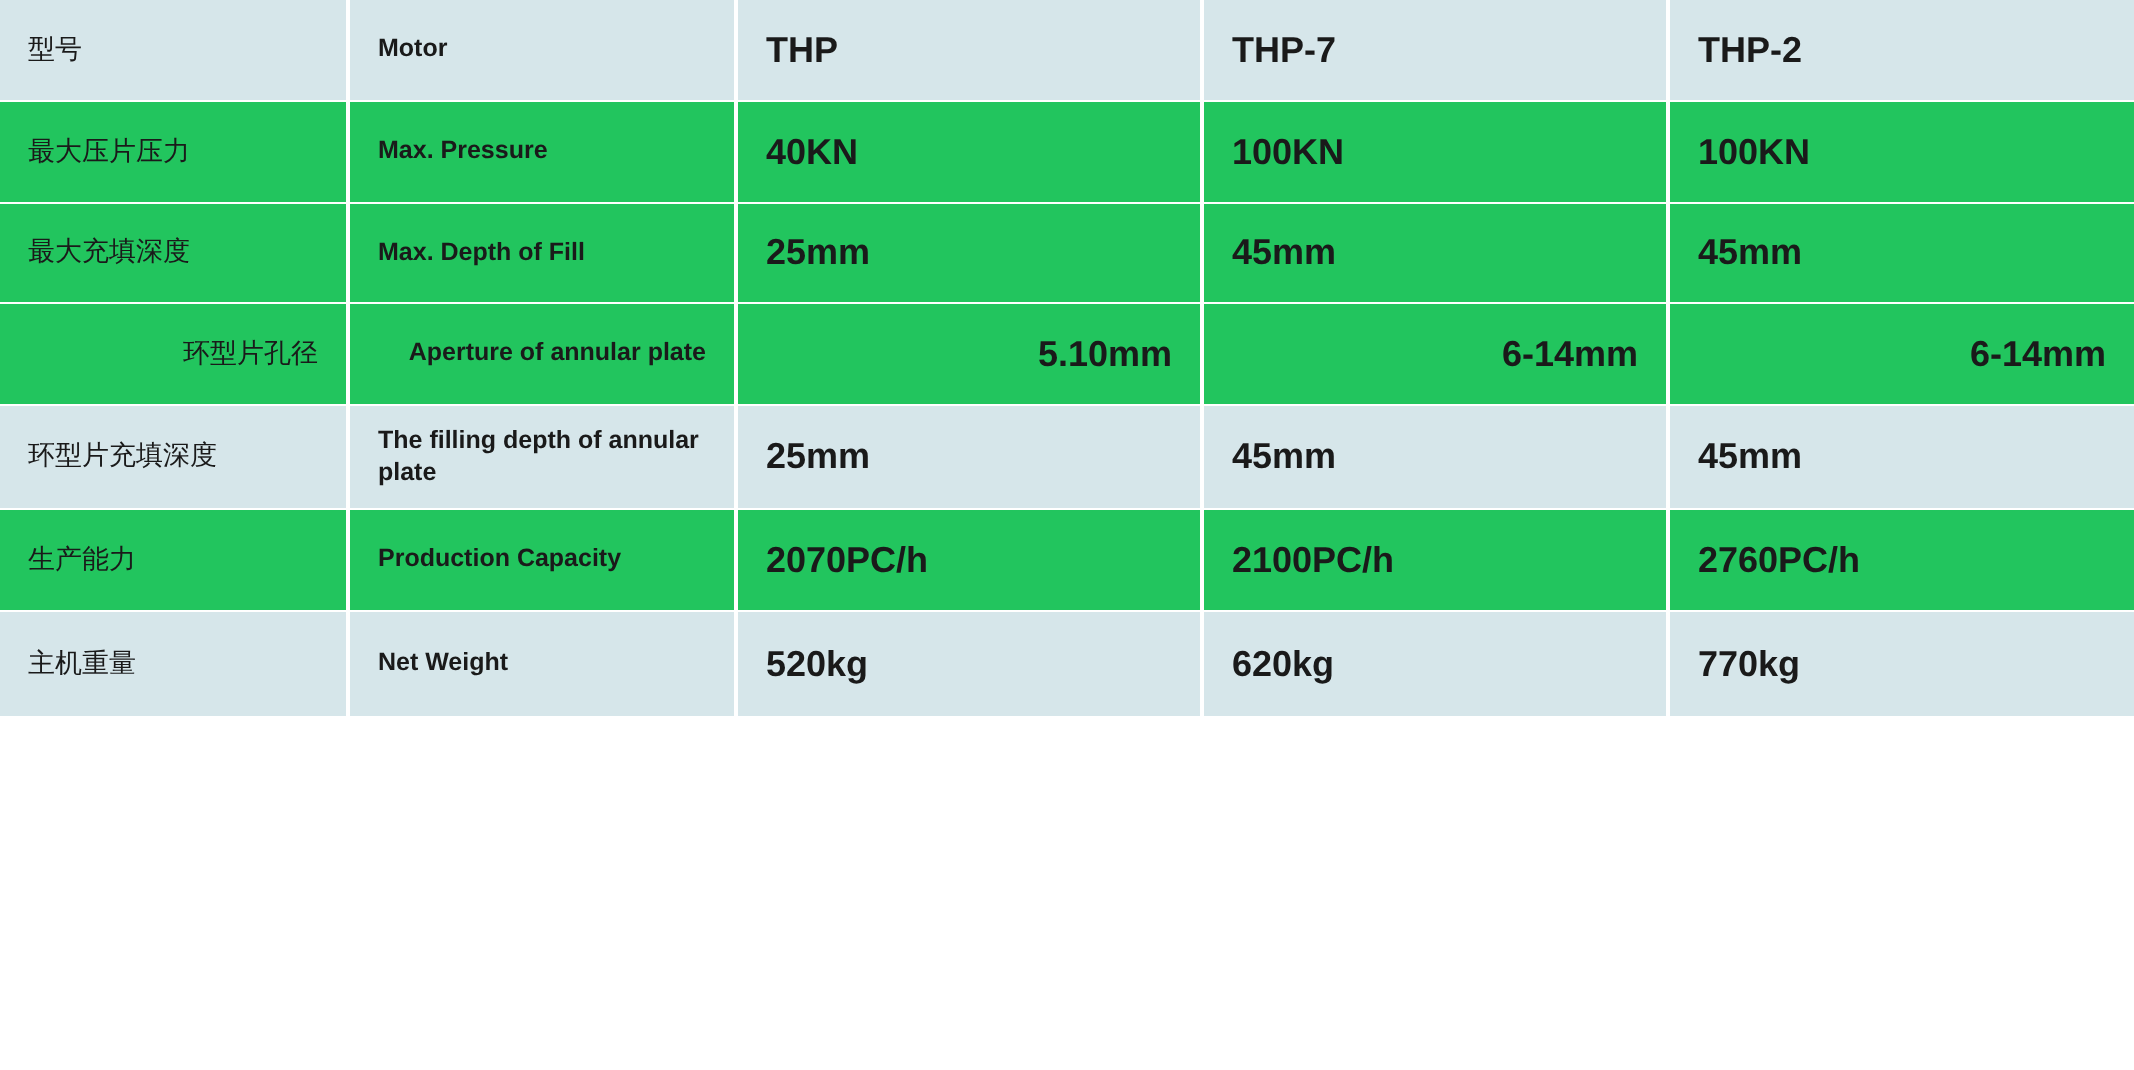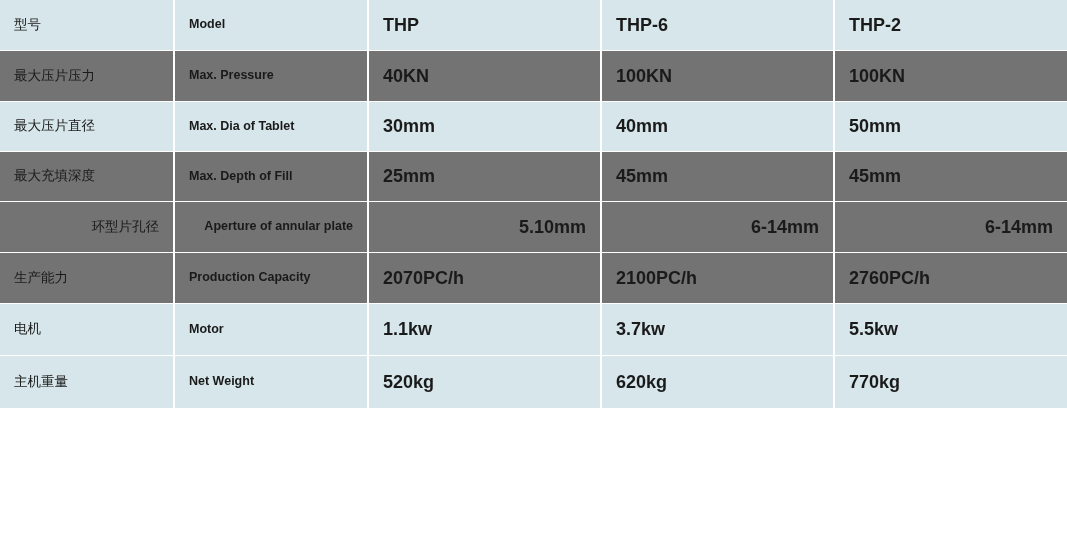--- a/index.html
+++ b/index.html
@@ -33,21 +33,21 @@
     font-size: 13px;
     line-height: 1.25;
   }
   #spec-table td:last-child {
     border-right: none;
   }
   #spec-table tr.odd td {
     background: #d6e6ea;
   }
   #spec-table tr.even td {
-    background: #737373;
+    background: #22c55e;
   }
   #spec-table td.cn {
     font-size: 13.5px;
     font-weight: normal;
     color: #1a1a1a;
   }
   #spec-table td.en {
     font-weight: bold;
     font-size: 12.5px;
     color: #1a1a1a;
@@ -76,66 +76,59 @@
   <colgroup>
     <col class="c0">
       <col class="c1">
       <col class="c2">
       <col class="c3">
       <col class="c4">
   </colgroup>
   <tbody>
     <tr class="odd r0">
       <td class="cn">型号</td>
-      <td class="en">Model</td>
+      <td class="en">Motor</td>
       <td class="val">THP</td>
-      <td class="val">THP-6</td>
+      <td class="val">THP-7</td>
       <td class="val">THP-2</td>
     </tr>
     <tr class="even r1">
       <td class="cn">最大压片压力</td>
       <td class="en">Max. Pressure</td>
       <td class="val">40KN</td>
       <td class="val">100KN</td>
       <td class="val">100KN</td>
-    </tr>
-    <tr class="odd r2">
-      <td class="cn">最大压片直径</td>
-      <td class="en">Max. Dia of Tablet</td>
-      <td class="val">30mm</td>
-      <td class="val">40mm</td>
-      <td class="val">50mm</td>
     </tr>
     <tr class="even r3">
       <td class="cn">最大充填深度</td>
       <td class="en">Max. Depth of Fill</td>
       <td class="val">25mm</td>
       <td class="val">45mm</td>
       <td class="val">45mm</td>
     </tr>
     <tr class="even r5">
       <td class="cn">环型片孔径</td>
       <td class="en">Aperture of annular plate</td>
       <td class="val">5.10mm</td>
       <td class="val">6-14mm</td>
       <td class="val">6-14mm</td>
     </tr>
+    <tr class="odd r6">
+      <td class="cn">环型片充填深度</td>
+      <td class="en">The filling depth of annular plate</td>
+      <td class="val">25mm</td>
+      <td class="val">45mm</td>
+      <td class="val">45mm</td>
+    </tr>
     <tr class="even r7">
       <td class="cn">生产能力</td>
       <td class="en">Production Capacity</td>
       <td class="val">2070PC/h</td>
       <td class="val">2100PC/h</td>
       <td class="val">2760PC/h</td>
-    </tr>
-    <tr class="odd r8">
-      <td class="cn">电机</td>
-      <td class="en">Motor</td>
-      <td class="val">1.1kw</td>
-      <td class="val">3.7kw</td>
-      <td class="val">5.5kw</td>
     </tr>
     <tr class="odd r10">
       <td class="cn">主机重量</td>
       <td class="en">Net Weight</td>
       <td class="val">520kg</td>
       <td class="val">620kg</td>
       <td class="val">770kg</td>
     </tr>
   </tbody>
 </table>

